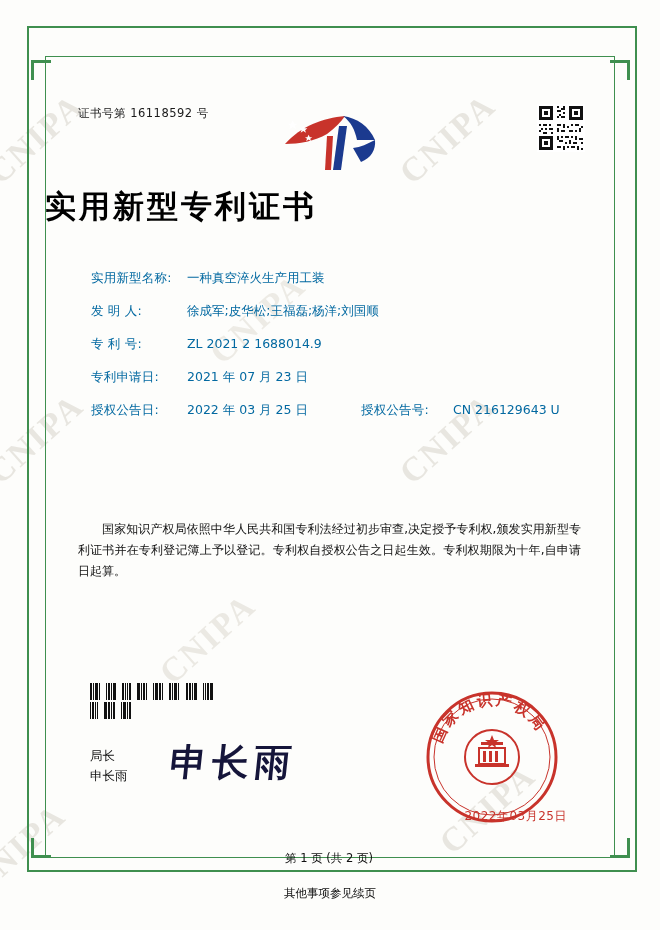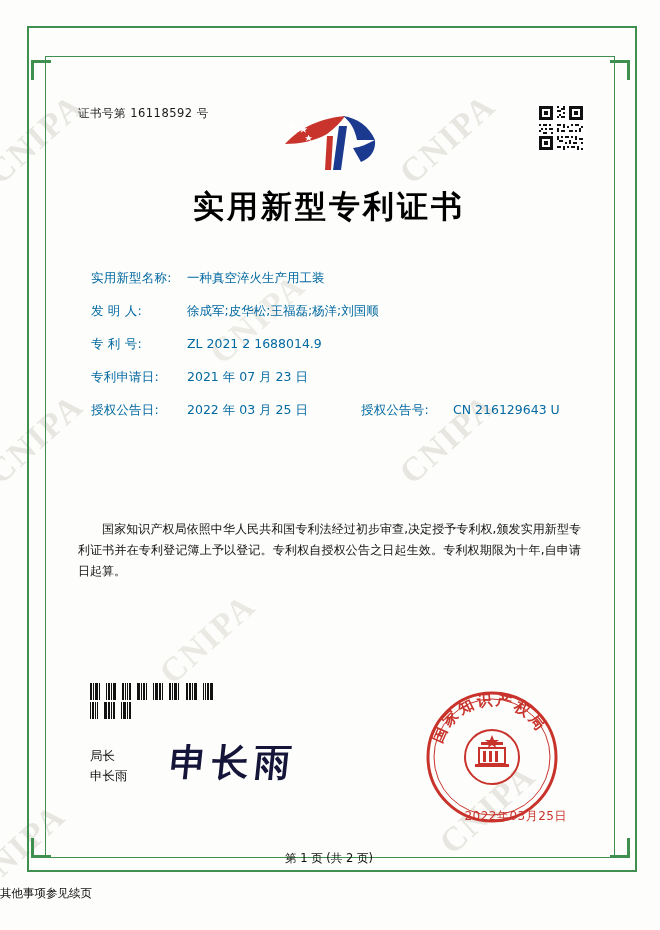--- a/index.html
+++ b/index.html
@@ -91,21 +91,20 @@
   .qr {
     position: absolute;
     right: 28px; top: 48px;
     width: 48px; height: 48px;
   }
 
   .title {
     position: absolute;
     left: 0; top: 130px;
     width: 568px;
-    text-align: center;
     font-family: "DejaVu Sans", sans-serif;
     font-weight: bold;
     font-size: 31px;
     letter-spacing: 3px;
     color: #000;
   }
 
   .fields {
     position: absolute;
     left: 46px;
@@ -211,21 +210,21 @@
     text-align: center;
     font-size: 11.5px;
     color: #111;
   }
 
   .footnote {
     position: absolute;
     left: 0;
     top: 886px;
     width: 660px;
-    text-align: left;
+    text-align: center;
     font-size: 11.5px;
     color: #111;
   }
 </style>
 </head>
 <body>
 
 <div class="page">
 
   <div class="wm wm1">CNIPA</div>

